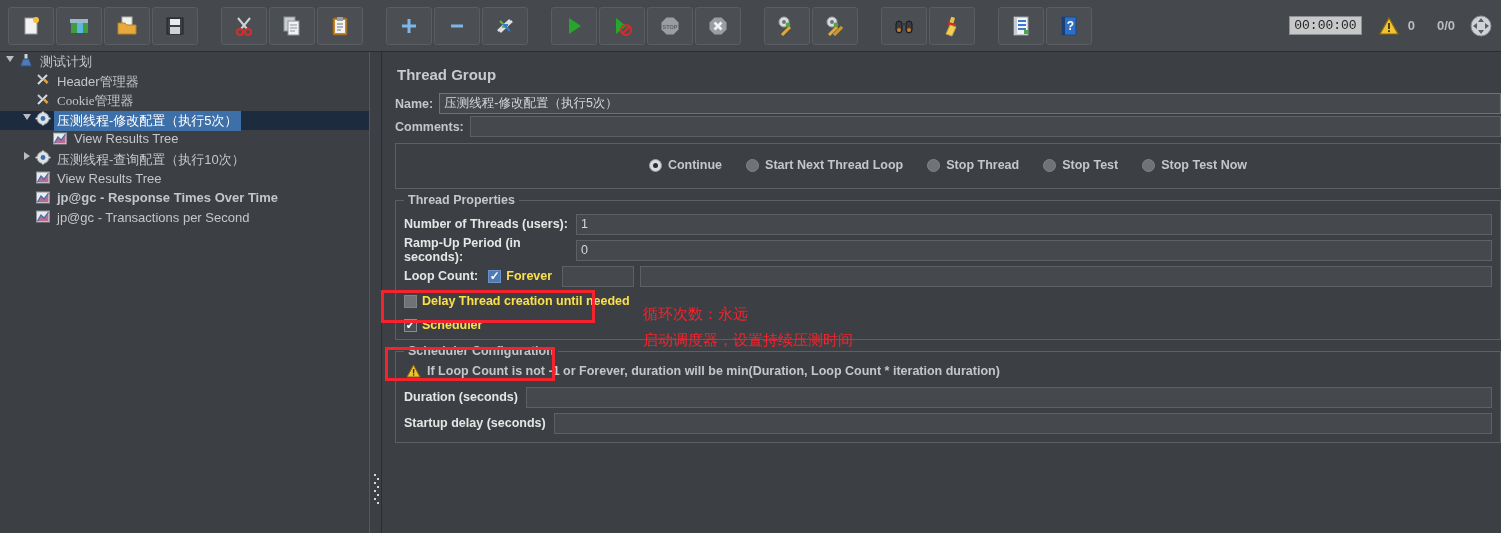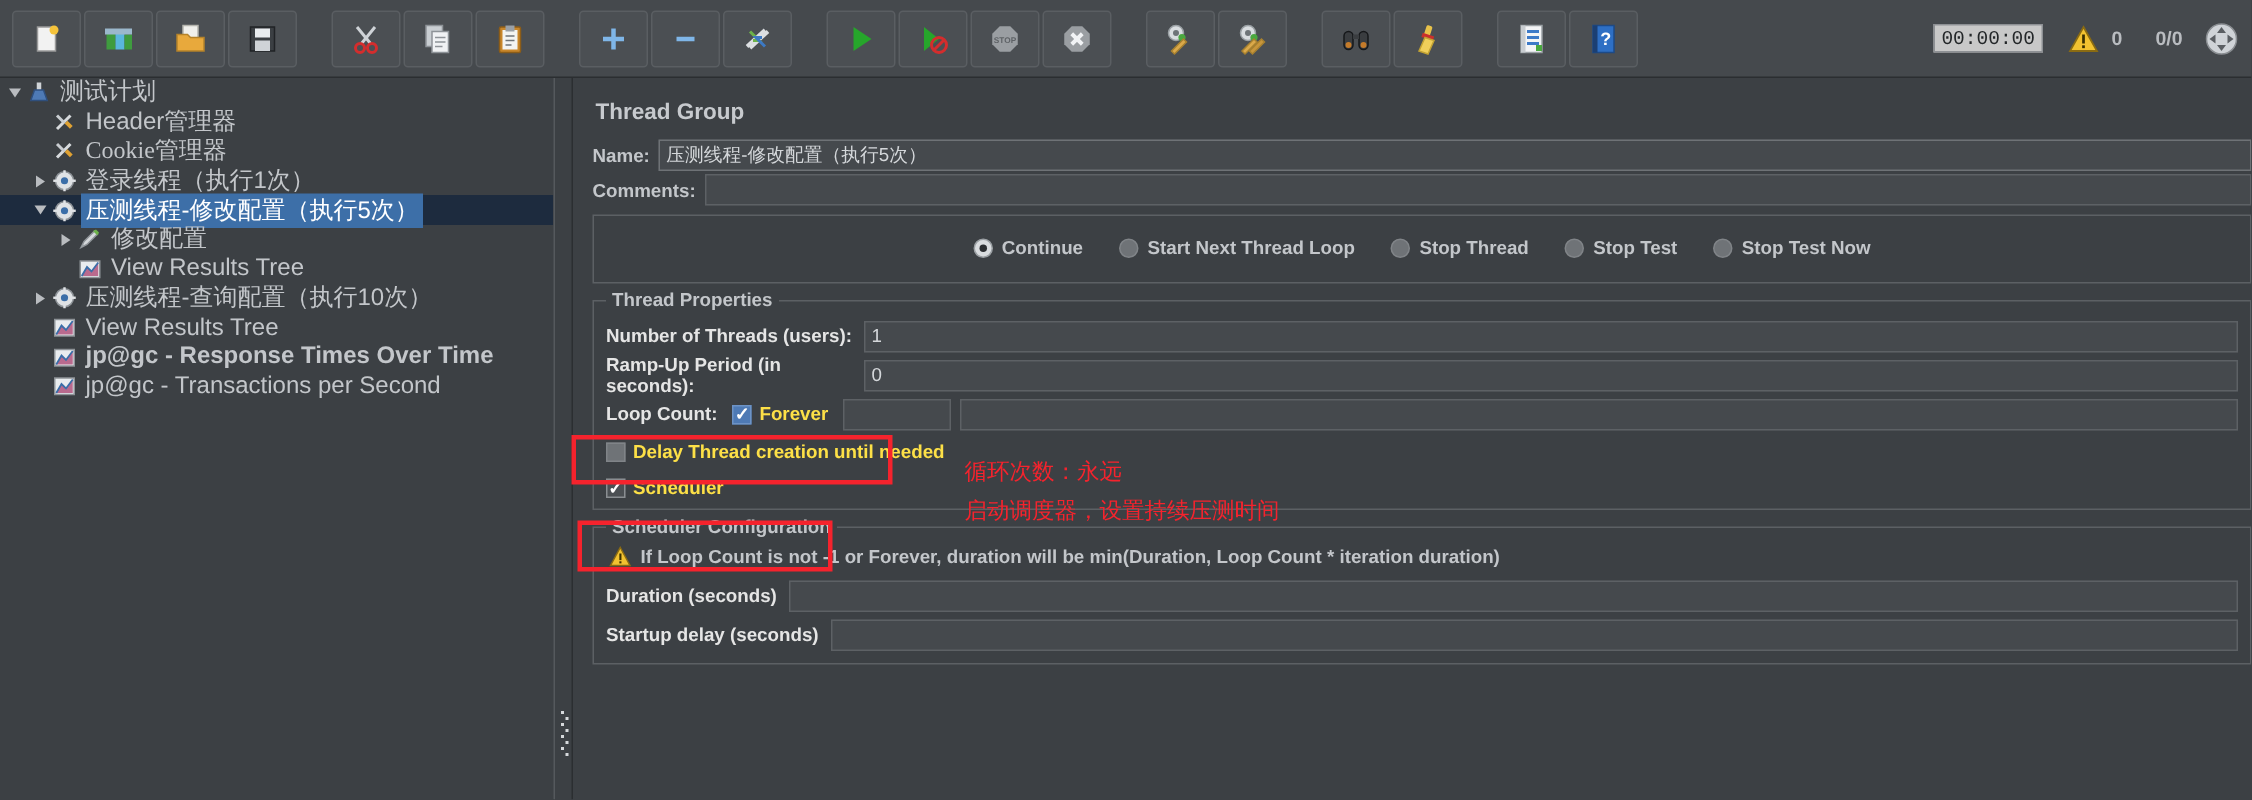--- a/index.html
+++ b/index.html
@@ -47,23 +47,23 @@
   #warn-wrap { display: flex; align-items: center; }
 
   
   #tree-panel {
     position: absolute; left: 0; top: 52px; width: 369px; height: 481px;
     background: #3c4044;
     overflow: hidden;
   }
   .tree-row {
     position: relative; height: 19.6px;
-    display: flex; align-items: center;
+    display: flex; align-items: flex-start;
     white-space: nowrap;
-    font-size: 16px;
+    font-size: 13px;
     color: #c3c6ca;
     cursor: default;
   }
   .tree-row.selected { background: #1d2b3e; }
   .tree-row .lbl { padding: 1px 3px; }
   .tree-row.selected .lbl { background: #3d6fa8; color: #ffffff; }
   .twisty {
     width: 13px; height: 13px; flex: 0 0 13px;
     display: flex; align-items: center; justify-content: center;
     margin-right: 1px;
@@ -390,64 +390,35 @@
           <span class="twisty none"></span>
           <span class="t-icon">
             <svg width="16" height="15" viewBox="0 0 16 15">
               <line x1="3" y1="12" x2="12" y2="3" stroke="#d8dbde" stroke-width="2"></line>
               <line x1="3" y1="3" x2="8" y2="8" stroke="#c9cdd1" stroke-width="2"></line>
               <rect x="8.5" y="8" width="5" height="2.6" fill="#e0a233" transform="rotate(45 11 9)"></rect>
             </svg>
           </span>
           <span class="lbl">Cookie管理器</span>
         </div>
-        <div class="tree-row" style="padding-left: 20px;">
+        <div class="tree-row selected" style="padding-left: 20px;">
           <span class="twisty">
-            <span class="tri-r"></span>
+            <span class="tri-d"></span>
           </span>
           <span class="t-icon">
             <svg width="16" height="15" viewBox="0 0 16 15">
               <circle cx="8" cy="7.5" r="6" fill="#dfe2e5" stroke="#8e9398"></circle>
               <circle cx="8" cy="7.5" r="2.4" fill="#3b6ea8"></circle>
               <rect x="7.2" y="0.5" width="1.6" height="3" fill="#dfe2e5"></rect>
               <rect x="7.2" y="11.5" width="1.6" height="3" fill="#dfe2e5"></rect>
               <rect x="0.5" y="6.7" width="3" height="1.6" fill="#dfe2e5"></rect>
               <rect x="12.5" y="6.7" width="3" height="1.6" fill="#dfe2e5"></rect>
             </svg>
           </span>
-          <span class="lbl">登录线程（执行1次）</span>
-        </div>
-        <div class="tree-row selected" style="padding-left: 20px;">
-          <span class="twisty">
-            <span class="tri-d"></span>
-          </span>
-          <span class="t-icon">
-            <svg width="16" height="15" viewBox="0 0 16 15">
-              <circle cx="8" cy="7.5" r="6" fill="#dfe2e5" stroke="#8e9398"></circle>
-              <circle cx="8" cy="7.5" r="2.4" fill="#3b6ea8"></circle>
-              <rect x="7.2" y="0.5" width="1.6" height="3" fill="#dfe2e5"></rect>
-              <rect x="7.2" y="11.5" width="1.6" height="3" fill="#dfe2e5"></rect>
-              <rect x="0.5" y="6.7" width="3" height="1.6" fill="#dfe2e5"></rect>
-              <rect x="12.5" y="6.7" width="3" height="1.6" fill="#dfe2e5"></rect>
-            </svg>
-          </span>
           <span class="lbl">压测线程-修改配置（执行5次）</span>
-        </div>
-        <div class="tree-row" style="padding-left: 37px;">
-          <span class="twisty">
-            <span class="tri-r"></span>
-          </span>
-          <span class="t-icon">
-            <svg width="16" height="15" viewBox="0 0 16 15">
-              <path d="M2 13 l2-4 7-7 2 2 -7 7 Z" fill="#d5d8db" stroke="#8e9398"></path>
-              <path d="M10 2 l2-1 2 2 -1 2 Z" fill="#6db24a"></path>
-              <path d="M2 13 l1.2-2.4 1.2 1.2 Z" fill="#9aa0a4"></path>
-            </svg>
-          </span>
-          <span class="lbl">修改配置</span>
         </div>
         <div class="tree-row" style="padding-left: 37px;">
           <span class="twisty none"></span>
           <span class="t-icon">
             <svg width="16" height="15" viewBox="0 0 16 15">
               <rect x="1.5" y="2" width="13" height="11" fill="#e9ecef" stroke="#8e9398"></rect>
               <polygon points="2.5,12 6,6 9,9 13.5,3 13.5,12" fill="#b96a8e"></polygon>
               <polyline points="2.5,12 6,6 9,9 13.5,3" fill="none" stroke="#3b6ea8" stroke-width="1.2"></polyline>
             </svg>
           </span>

